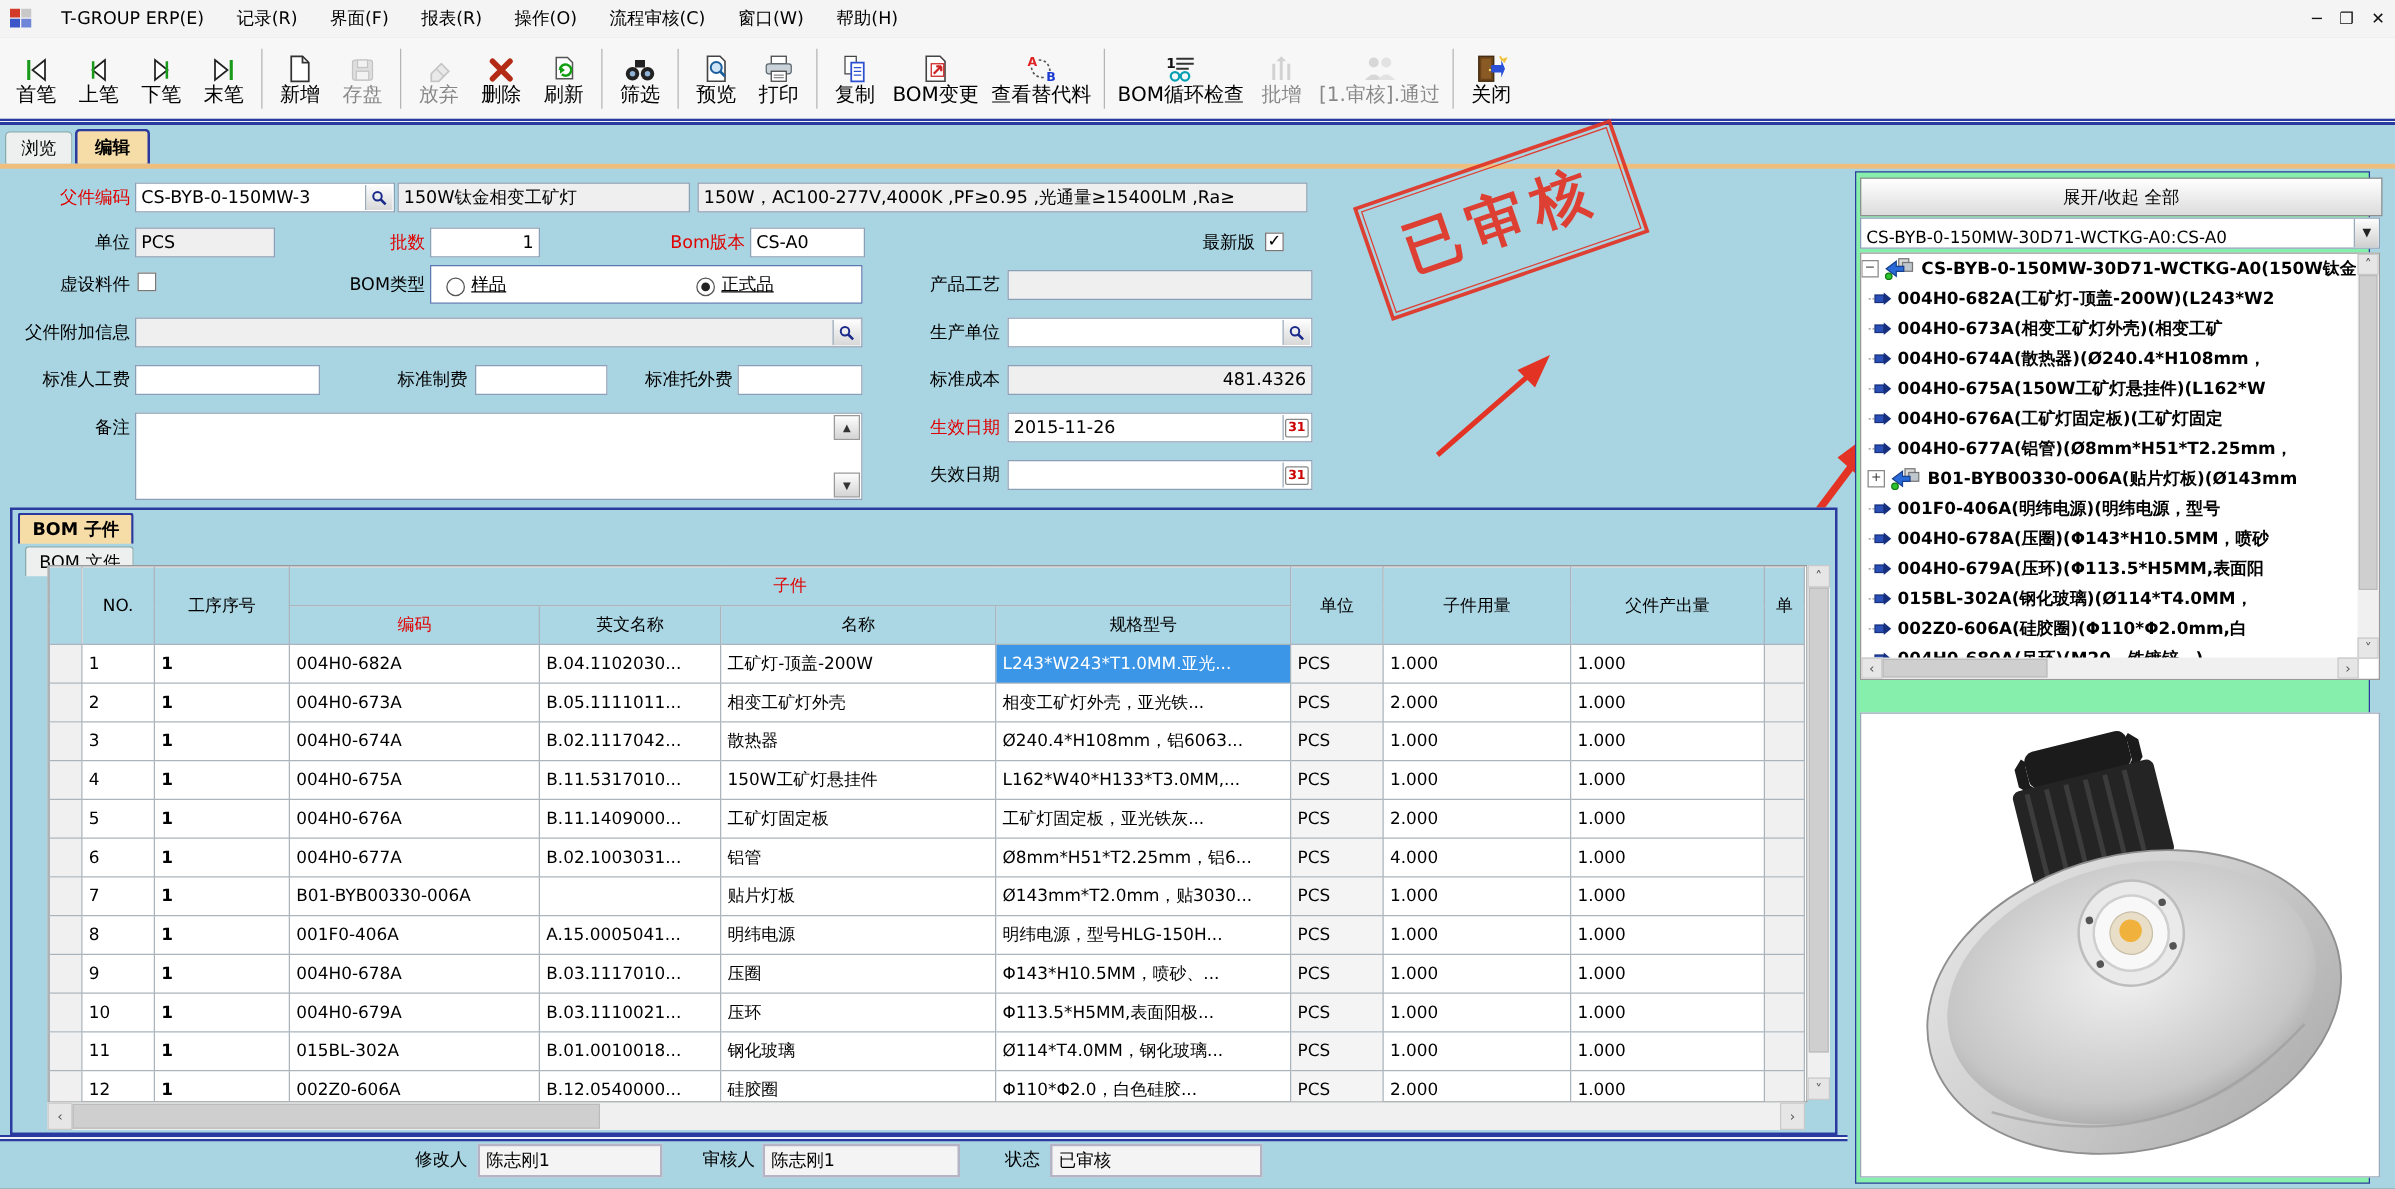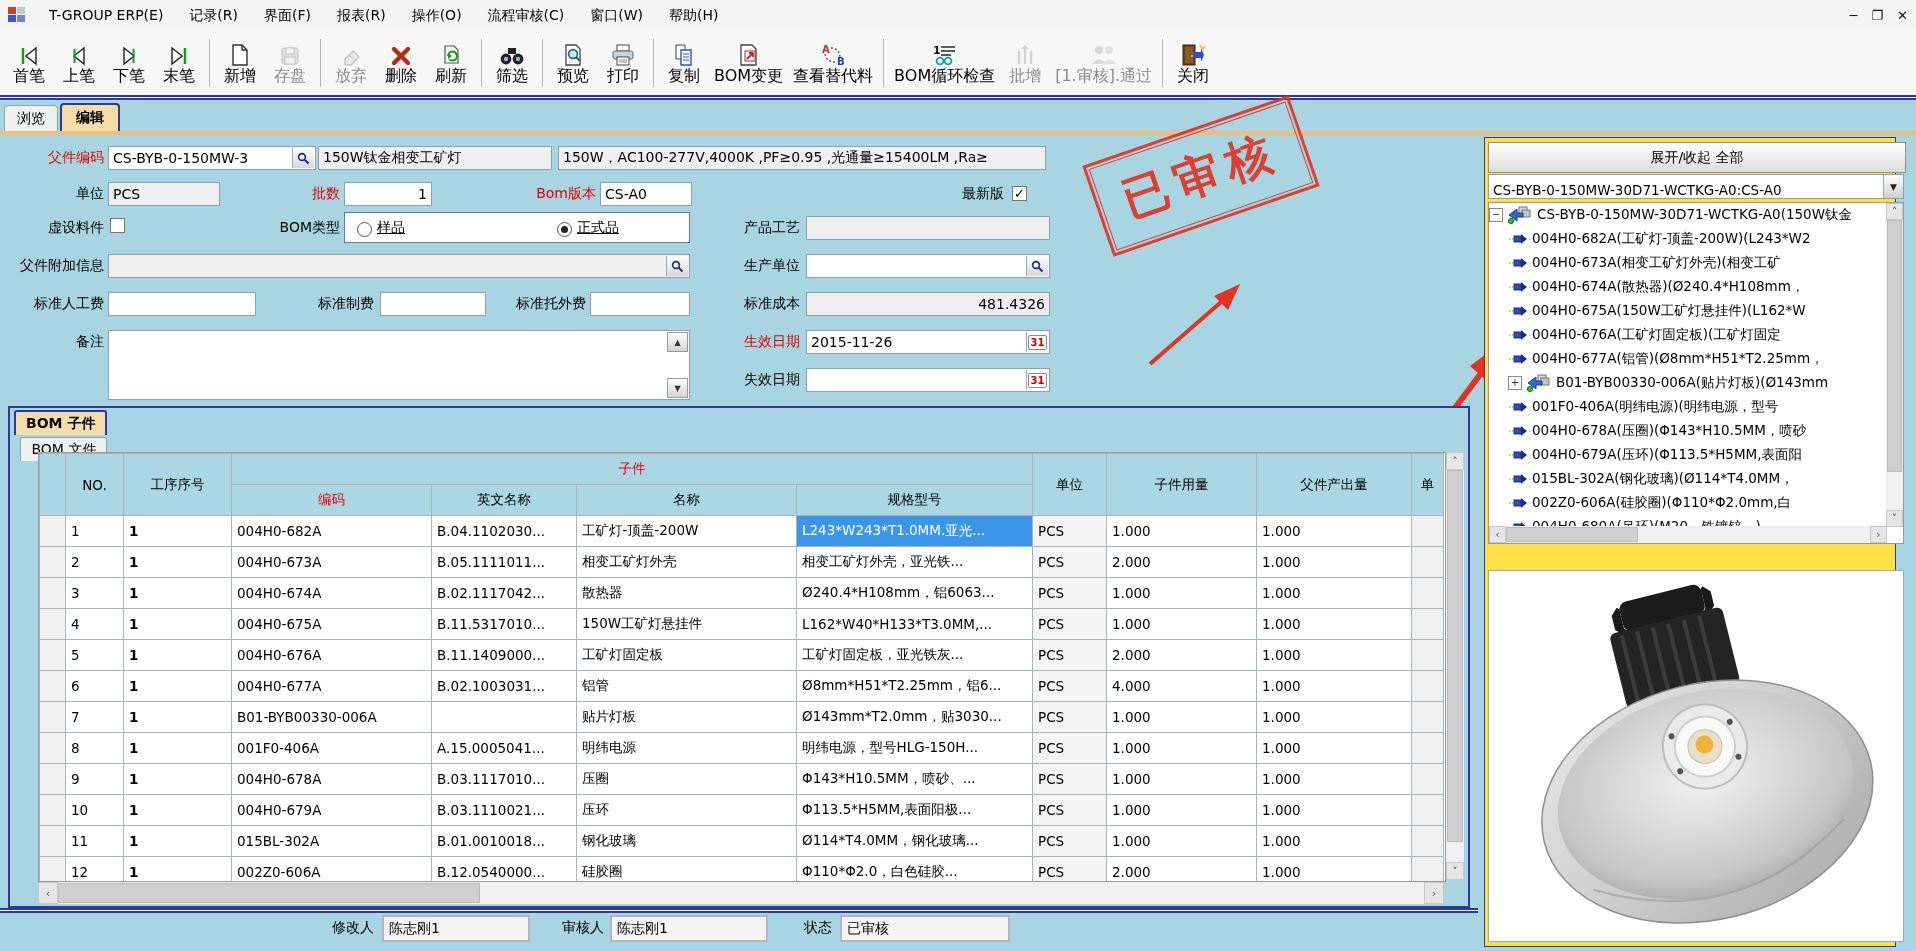--- a/index.html
+++ b/index.html
@@ -77,36 +77,36 @@
   td.c-unit{background:#f4f4f4;}
   td.c-x{background:#f0f0f0;}
   td.sel-cell{background:#3c96e8;color:#fff;}
   
   .sb{position:absolute;background:#f0f0f0;}
   .sb .arrow{position:absolute;background:#e6e6e6;color:#555;display:flex;align-items:center;
              justify-content:center;font-size:11px;border:1px solid #c9c9c9;cursor:default;}
   .sb .thumb{position:absolute;background:#cfcfcf;border:1px solid #bbb;cursor:default;}
   
   .right-panel{position:absolute;left:1484px;top:137px;width:412px;height:810px;border:1px solid #2b3a9e;
-               background:#fde047;box-sizing:border-box;}
+               background:#86efac;box-sizing:border-box;}
   .expand-btn{position:absolute;left:3px;top:4px;width:416px;height:29px;background:linear-gradient(#ffffff,#dcdcdc);
               border:1px solid #8f8f8f;display:flex;align-items:center;justify-content:center;cursor:default;}
   .bom-select{position:absolute;left:3px;top:36px;width:416px;height:25px;background:#fff;border:1px solid #8ba0b6;
               display:flex;align-items:flex-end;padding-left:4px;box-sizing:border-box;overflow:hidden;white-space:nowrap;font-size:13.5px;}
   .dd-btn{position:absolute;right:0;top:0;bottom:0;width:19px;background:linear-gradient(#fdfdfd,#cfcfcf);
           border-left:1px solid #9ab;display:flex;align-items:center;justify-content:center;font-size:9px;color:#222;cursor:default;}
   .tree-box{position:absolute;left:3px;top:64px;width:416px;height:342px;background:#fff;border:1px solid #999;
             overflow:hidden;box-sizing:border-box;}
   .tree-inner{position:absolute;left:0;top:0;width:398px;}
   .tree-row{display:flex;align-items:center;height:24px;white-space:nowrap;overflow:hidden;font-size:13.5px;cursor:default;}
-  .tree-row.child{padding-left:19px;background:linear-gradient(90deg,transparent 0 0);}
+  .tree-row.child{padding-left:5px;background:linear-gradient(90deg,transparent 0 0);}
   .expand-box{display:inline-flex;align-items:center;justify-content:center;width:12px;height:12px;border:1px solid #888;
               background:#fff;font-size:10px;line-height:10px;margin-right:4px;flex:none;color:#333;}
   .node-ic{margin-right:4px;flex:none;display:inline-flex;}
-  .tree-lbl{overflow:hidden;}
+  .tree-lbl{overflow:hidden;font-weight:bold;}
   .tree-vsb{position:absolute;right:0;top:0;width:17px;height:324px;background:#f0f0f0;}
   .img-box{position:absolute;left:3px;top:432px;width:416px;height:372px;background:#fff;border:1px solid #9ab;box-sizing:border-box;}
   
   .navy-sep2{position:absolute;left:0;top:908px;width:1478px;height:5px;
              background:linear-gradient(#2b3a9e 0 2px,#eef4f8 2px 3px,#2b3a9e 3px 5px);}
   .ffld{position:absolute;height:27px;background:#f4f4f4;border:2px solid #b4b4c6;box-sizing:border-box;
         display:flex;align-items:center;padding:0 5px;font-size:14px;}
 </style>
 </head>
 <body>

